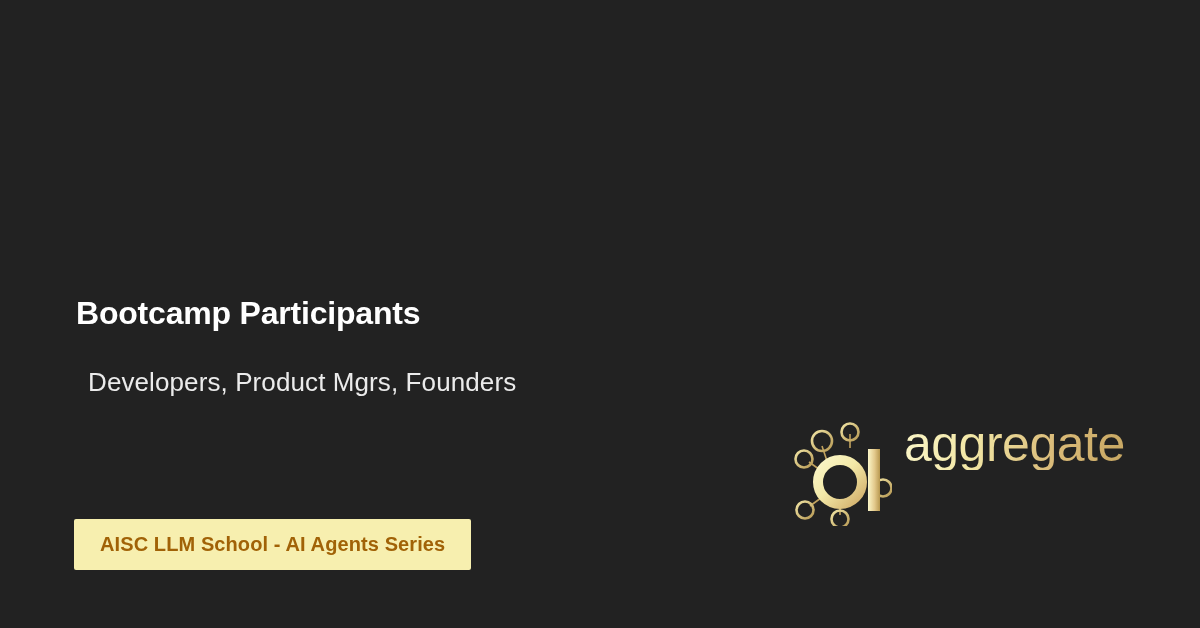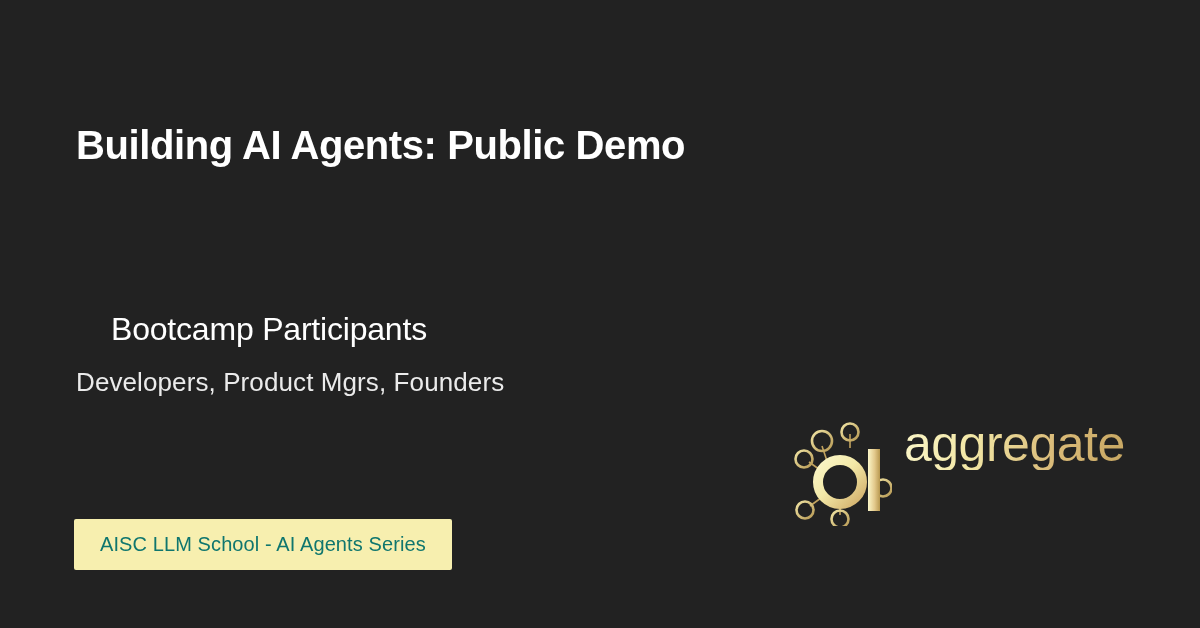--- a/index.html
+++ b/index.html
@@ -41,35 +41,34 @@
     font-size: 40px;
     font-weight: 700;
     line-height: 1.15;
     letter-spacing: -0.4px;
     color: #ffffff;
     white-space: nowrap;
   }
 
   .audience-heading {
     position: absolute;
-    top: 310px;
+    top: 294px;
     left: 0;
     font-size: 32px;
-    font-weight: 400;
+    font-weight: 700;
     line-height: 1.2;
     letter-spacing: -0.2px;
     color: #ffffff;
     white-space: nowrap;
-    margin-left: 35px;
   }
 
   .audience-detail {
     position: absolute;
     top: 366px;
-    left: 0;
+    left: 12px;
     font-size: 26px;
     font-weight: 400;
     line-height: 1.25;
     letter-spacing: 0.1px;
     color: #ebebeb;
     white-space: nowrap;
   }
 
   
   .series-badge {
@@ -79,23 +78,23 @@
     height: 51px;
     padding: 0 26px;
     display: flex;
     align-items: center;
     background: #f7eFaf;
     border-radius: 2px;
   }
 
   .series-badge-label {
     font-size: 20px;
-    font-weight: 400;
+    font-weight: 700;
     letter-spacing: 0.1px;
-    color: #0f766e;
+    color: #a16207;
     white-space: nowrap;
   }
 
   
   .brand-logo {
     position: absolute;
     left: 792px;
     top: 418px;
     width: 360px;
     height: 112px;
@@ -143,21 +142,20 @@
     background-image: linear-gradient(100deg, #fbf6c8 0%, #f4ecae 26%, #d8b776 64%, #c29f58 100%);
   }
 </style>
 </head>
 <body>
 
 <div class="banner">
 
   <div class="content">
 
-    <h1 class="event-title">Building AI Agents: Public Demo</h1>
 
     <h2 class="audience-heading">Bootcamp Participants</h2>
 
     <p class="audience-detail">Developers, Product Mgrs, Founders</p>
   </div>
 
   <div class="series-badge">
     <span class="series-badge-label">AISC LLM School - AI Agents Series</span>
   </div>
 

